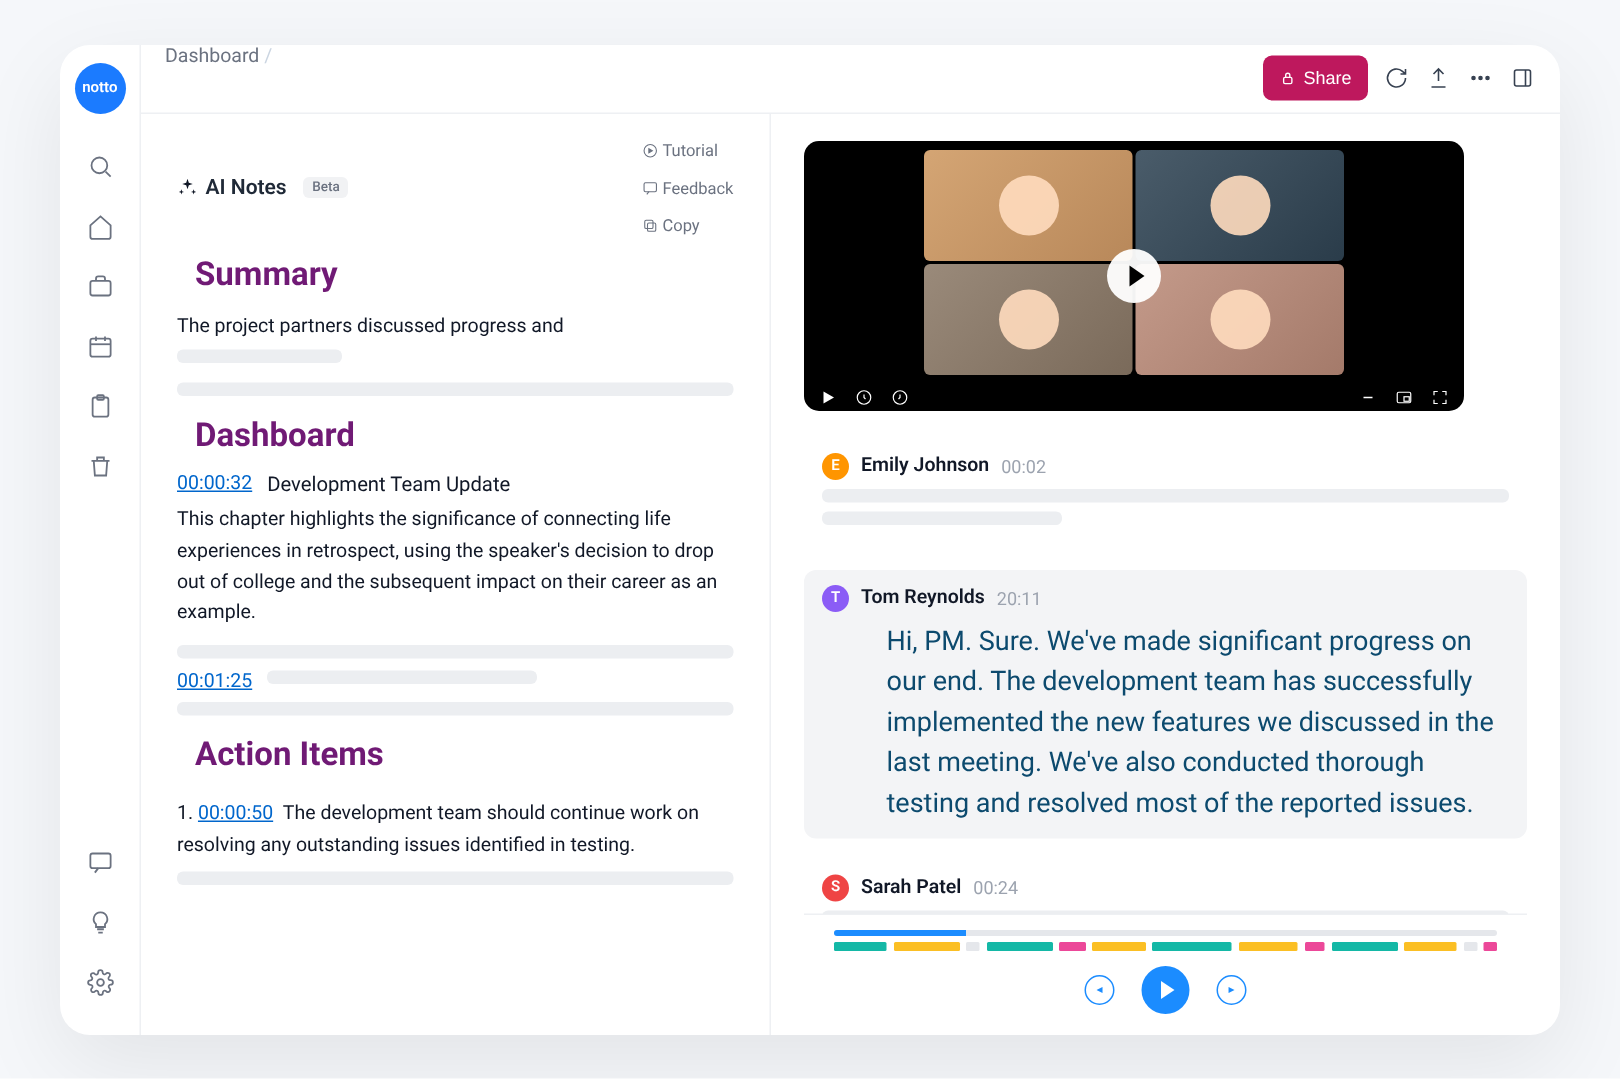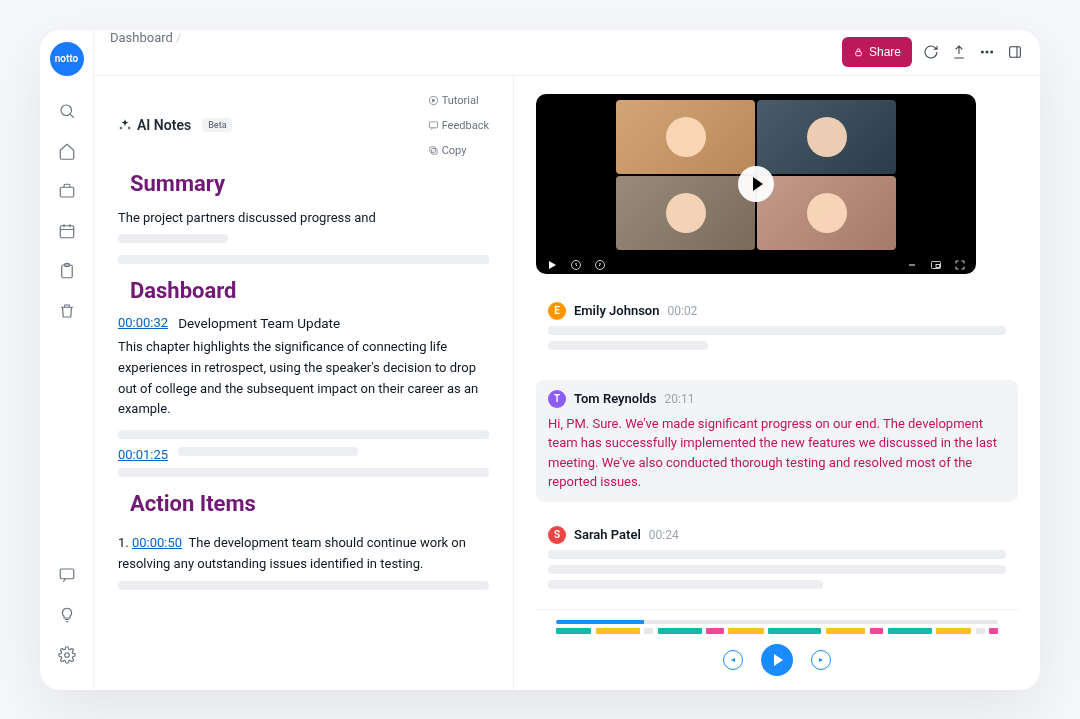--- a/index.html
+++ b/index.html
@@ -195,21 +195,21 @@
   color: #fff;
   font-size: 10px;
   font-weight: 600;
   display: flex; align-items: center; justify-content: center;
 }
 .avatar.orange { background: #ff9500; }
 .avatar.purple { background: #8b5cf6; }
 .avatar.red { background: #ef4444; }
 .speaker-name { font-size: 13px; font-weight: 600; color: #111827; }
 .speaker-time { font-size: 12px; color: #9ca3af; }
-.speaker-text { font-size: 13px; color: #be185d; line-height: 1.5; }
+.speaker-text { font-size: 18px; color: #0c4a6e; line-height: 1.5; margin-left: 43px; }
 .player-bar {
   border-top: 1px solid #eef0f3;
   padding: 10px 20px 14px;
 }
 .timeline {
   height: 4px;
   background: #e5e7eb;
   border-radius: 2px;
   position: relative;
   margin-bottom: 4px;

